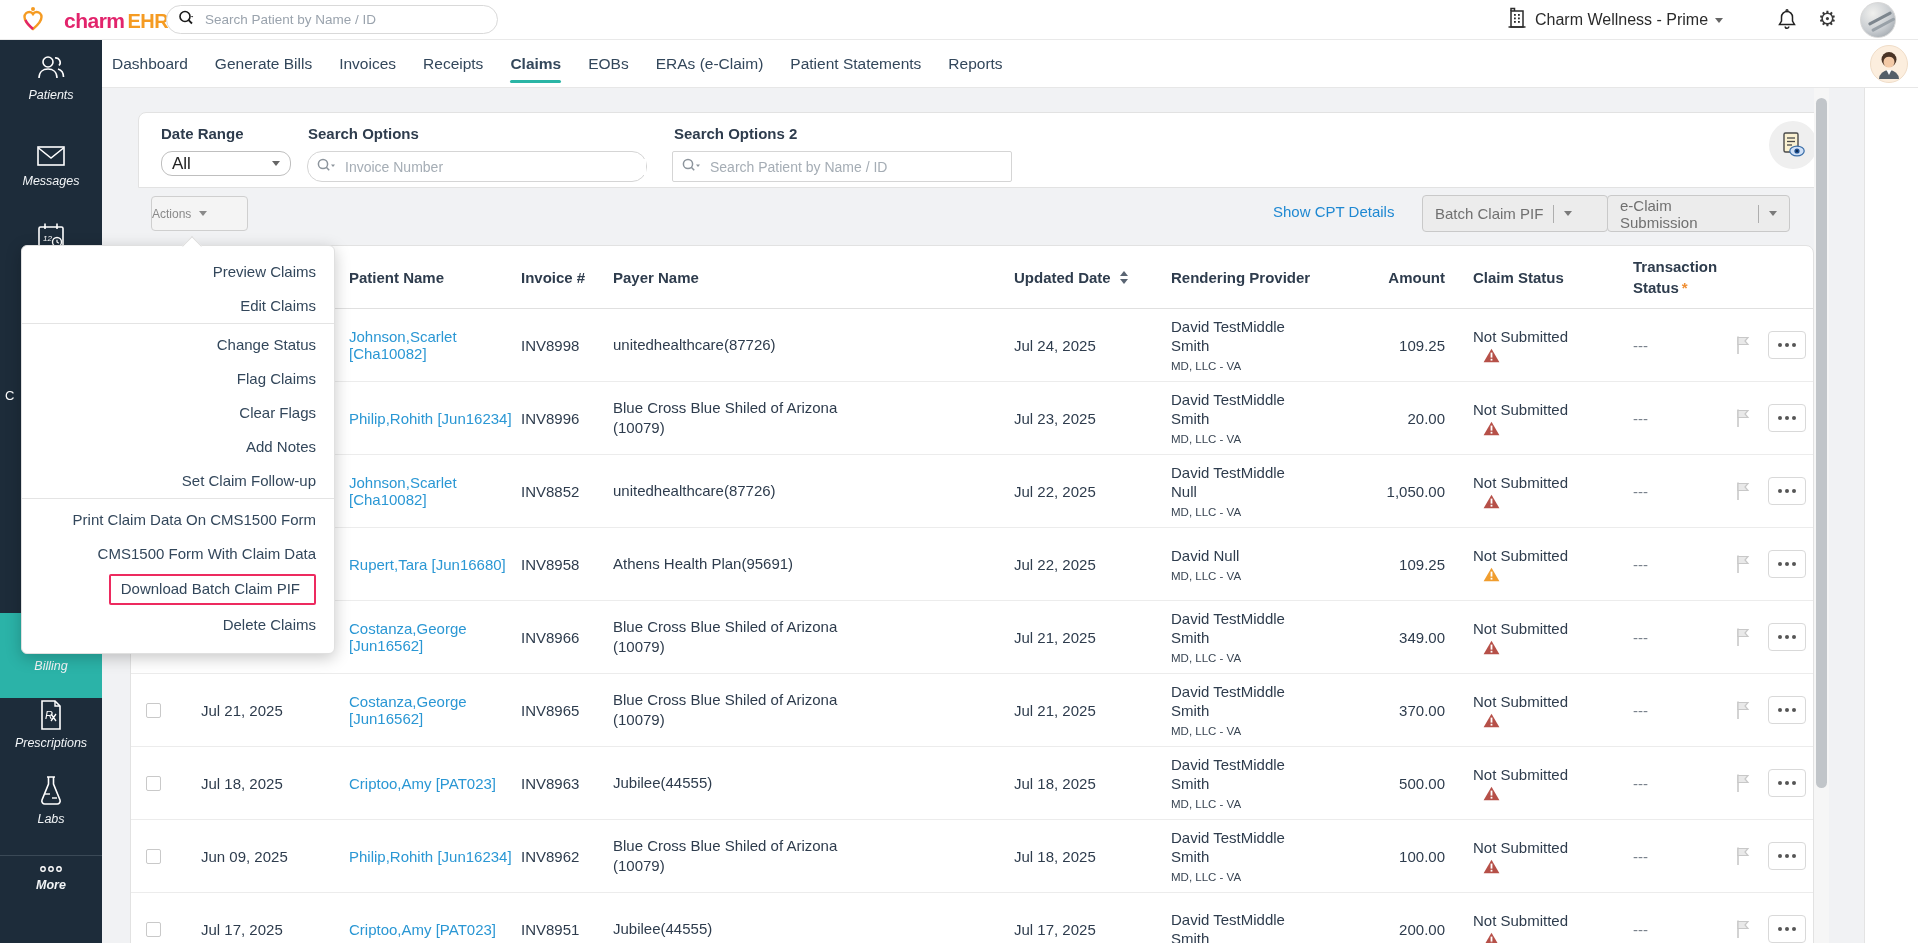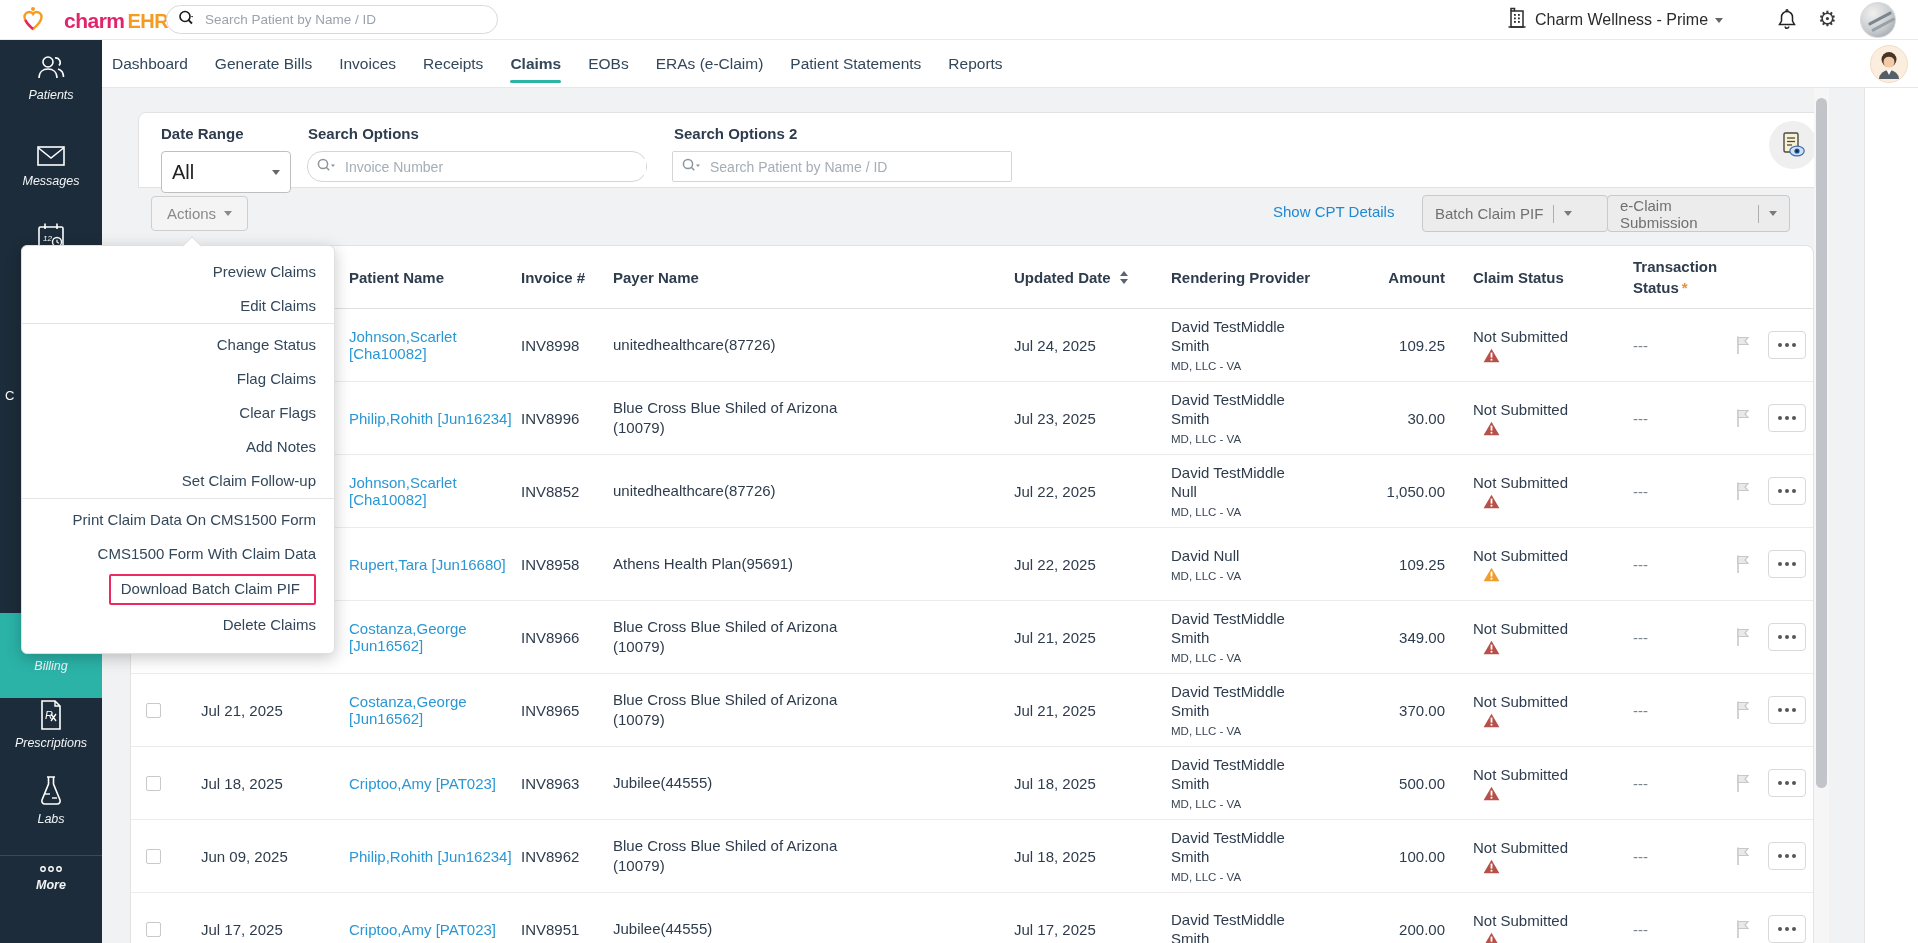--- a/index.html
+++ b/index.html
@@ -44,28 +44,28 @@
 
   .rail { position:absolute; left:1762px; top:0; width:54px; height:903px; background:#fff; border-left:1px solid #e4e4e4; z-index:4; }
   .rail-avatar { position:absolute; left:1768px; top:5px; width:38px; height:38px; border-radius:50%; background:#fceede; border:1px solid #f0ddc8; z-index:6; overflow:hidden; }
 
   .vscroll { position:absolute; left:1712px; top:48px; width:15px; height:855px; background:#f6f6f6; z-index:4; }
   .vscroll .thumb { position:absolute; left:2px; top:10px; width:11px; height:690px; background:#c1c5c9; border-radius:6px; }
 
   
   .filter-card { position:absolute; left:28px; top:72px; width:1684px; height:76px; background:#fff; border:1px solid #e2e2e2; border-radius:8px 8px 0 0; z-index:3;margin-left:8px; }
   .f-label { position:absolute; top:12px; font-size:15px; font-weight:bold; color:#2e3c4d; }
-  .f-select { position:absolute; left:22px; top:38px; width:130px; height:42px; border:1px solid #bfbfbf; border-radius:4px; background:#fff; display:flex; align-items:center; justify-content:space-between; padding:0 10px; font-size:20px; color:#222; cursor:pointer; }
+  .f-select { position:absolute; left:22px; top:38px; width:130px; height:25px; border:1px solid #bfbfbf; border-radius:11px; background:#fff; display:flex; align-items:center; justify-content:space-between; padding:0 10px; font-size:17px; color:#222; cursor:pointer; }
   .f-search { position:absolute; top:38px; height:31px; border:1px solid #d5d5d5; border-radius:2px; background:#fff; display:flex; align-items:center; padding-left:8px; gap:7px; }
   .f-search input { border:none; outline:none; flex:1; font-size:14px; color:#333; font-family:inherit; }
   .f-search input::placeholder { color:#a5adb5; }
   .doc-eye-btn { position:absolute; left:1630px; top:8px; width:48px; height:48px; border-radius:50%; background:#efefef; display:flex; align-items:center; justify-content:center; cursor:pointer; }
 
   
-  .actions-btn { position:absolute; left:49px; top:156px; width:97px; height:35px; background:#f4f4f4; border:1px solid #cfcfcf; border-radius:4px; color:#8a8a8a; font-size:15px; display:flex; align-items:center; justify-content:center; gap:8px; z-index:3; cursor:pointer; }
+  .actions-btn { position:absolute; left:49px; top:156px; width:97px; height:35px; background:#f4f4f4; border:1px solid #cfcfcf; border-radius:4px; color:#8a8a8a; font-size:12px; display:flex; align-items:center; justify-content:flex-start; gap:8px; z-index:3; cursor:pointer; }
   .cpt-link { position:absolute; left:1171px; top:163px; font-size:15px; color:#1e88d2; z-index:3; cursor:pointer; }
   .split-btn { position:absolute; top:155px; height:37px; background:#ececec; border:1px solid #c9c9c9; border-radius:4px; color:#707070; font-size:15px; display:flex; align-items:center; padding:0 12px; gap:10px; z-index:3; cursor:pointer; }
   .split-btn .sep { width:1px; height:18px; background:#aeaeae; }
   .batch-btn { left:1320px; width:186px; }
   .eclaim-btn { left:1505px; width:183px; }
 
   
   .table-card { position:absolute; left:28px; top:205px; width:1684px; height:700px; background:#fff; border:1px solid #e2e2e2; border-radius:8px 8px 0 0; z-index:2; overflow:hidden; }
   .trow { display:flex; align-items:center; border-bottom:1px solid #ececec; min-height:73px; }
   .thead { min-height:63px; border-bottom:1px solid #e0e0e0; font-weight:bold; }
@@ -437,21 +437,21 @@
             <span class="patient-link">Philip,Rohith [Jun16234]</span>
           </div>
           <div class="c c-invoice">INV8996</div>
           <div class="c c-payer"><span>Blue Cross Blue Shiled of Arizona (10079)</span></div>
           <div class="c c-updated">Jul 23, 2025</div>
           <div class="c c-provider">
             <div class="prov1">David TestMiddle</div>
             <div class="prov2">Smith</div>
             <div class="prov-sub">MD, LLC - VA</div>
           </div>
-          <div class="c c-amount">30.00</div>
+          <div class="c c-amount">20.00</div>
           <div class="c c-status">
             <span>Not Submitted</span>
             <span class="warn">
               <svg width="17" height="15" viewBox="0 0 17 15">
                 <path class="tri" d="M8.5 0.8 L16.4 14.2 H0.6 Z"></path>
                 <rect x="7.6" y="4.6" width="1.8" height="5" fill="#fff"></rect>
                 <rect x="7.6" y="10.8" width="1.8" height="1.8" fill="#fff"></rect>
               </svg>
             </span>
           </div>

